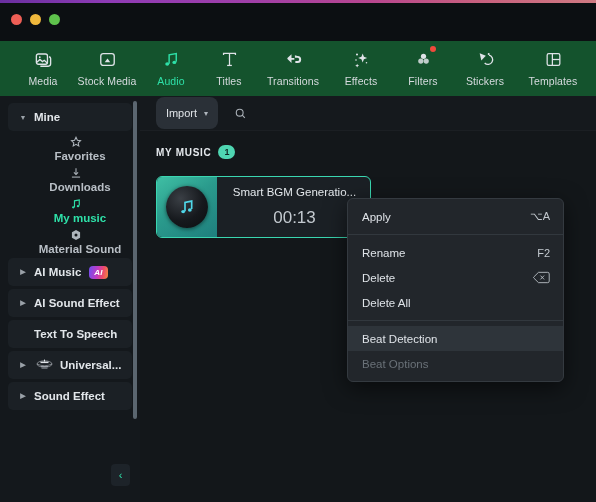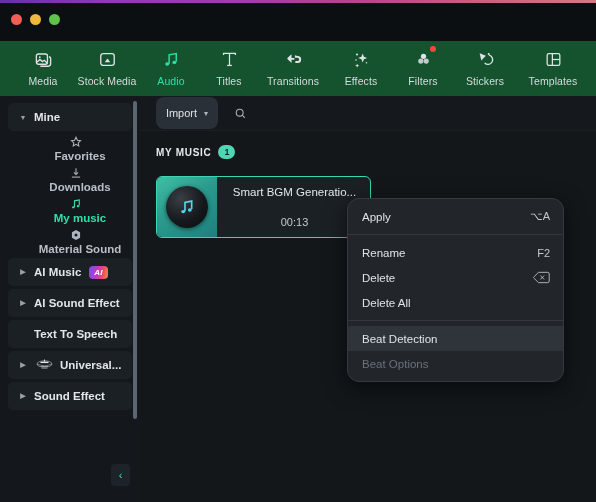--- a/index.html
+++ b/index.html
@@ -254,32 +254,32 @@
     padding-bottom: 9px;
     text-align: center;
   }
   .card-title {
     font-size: 11.5px;
     color: #e3e7eb;
     white-space: nowrap;
     overflow: hidden;
   }
   .card-dur {
-    font-size: 11px;
+    font-size: 17px;
     color: #c3c9cf;
   }
 
   
   .ctxmenu {
     position: absolute;
     left: 347px; top: 198px;
     width: 217px;
     background: #22262b;
     border: 1px solid #343a40;
-    border-radius: 12px;
+    border-radius: 6px;
     box-shadow: 0 6px 22px rgba(0,0,0,.55);
     padding: 5px 0 5px 0;
     z-index: 40;
   }
   .mi {
     height: 25px;
     display: flex; align-items: center;
     padding: 0 13px 0 14px;
     font-size: 11.5px;
     color: #dfe3e8;

